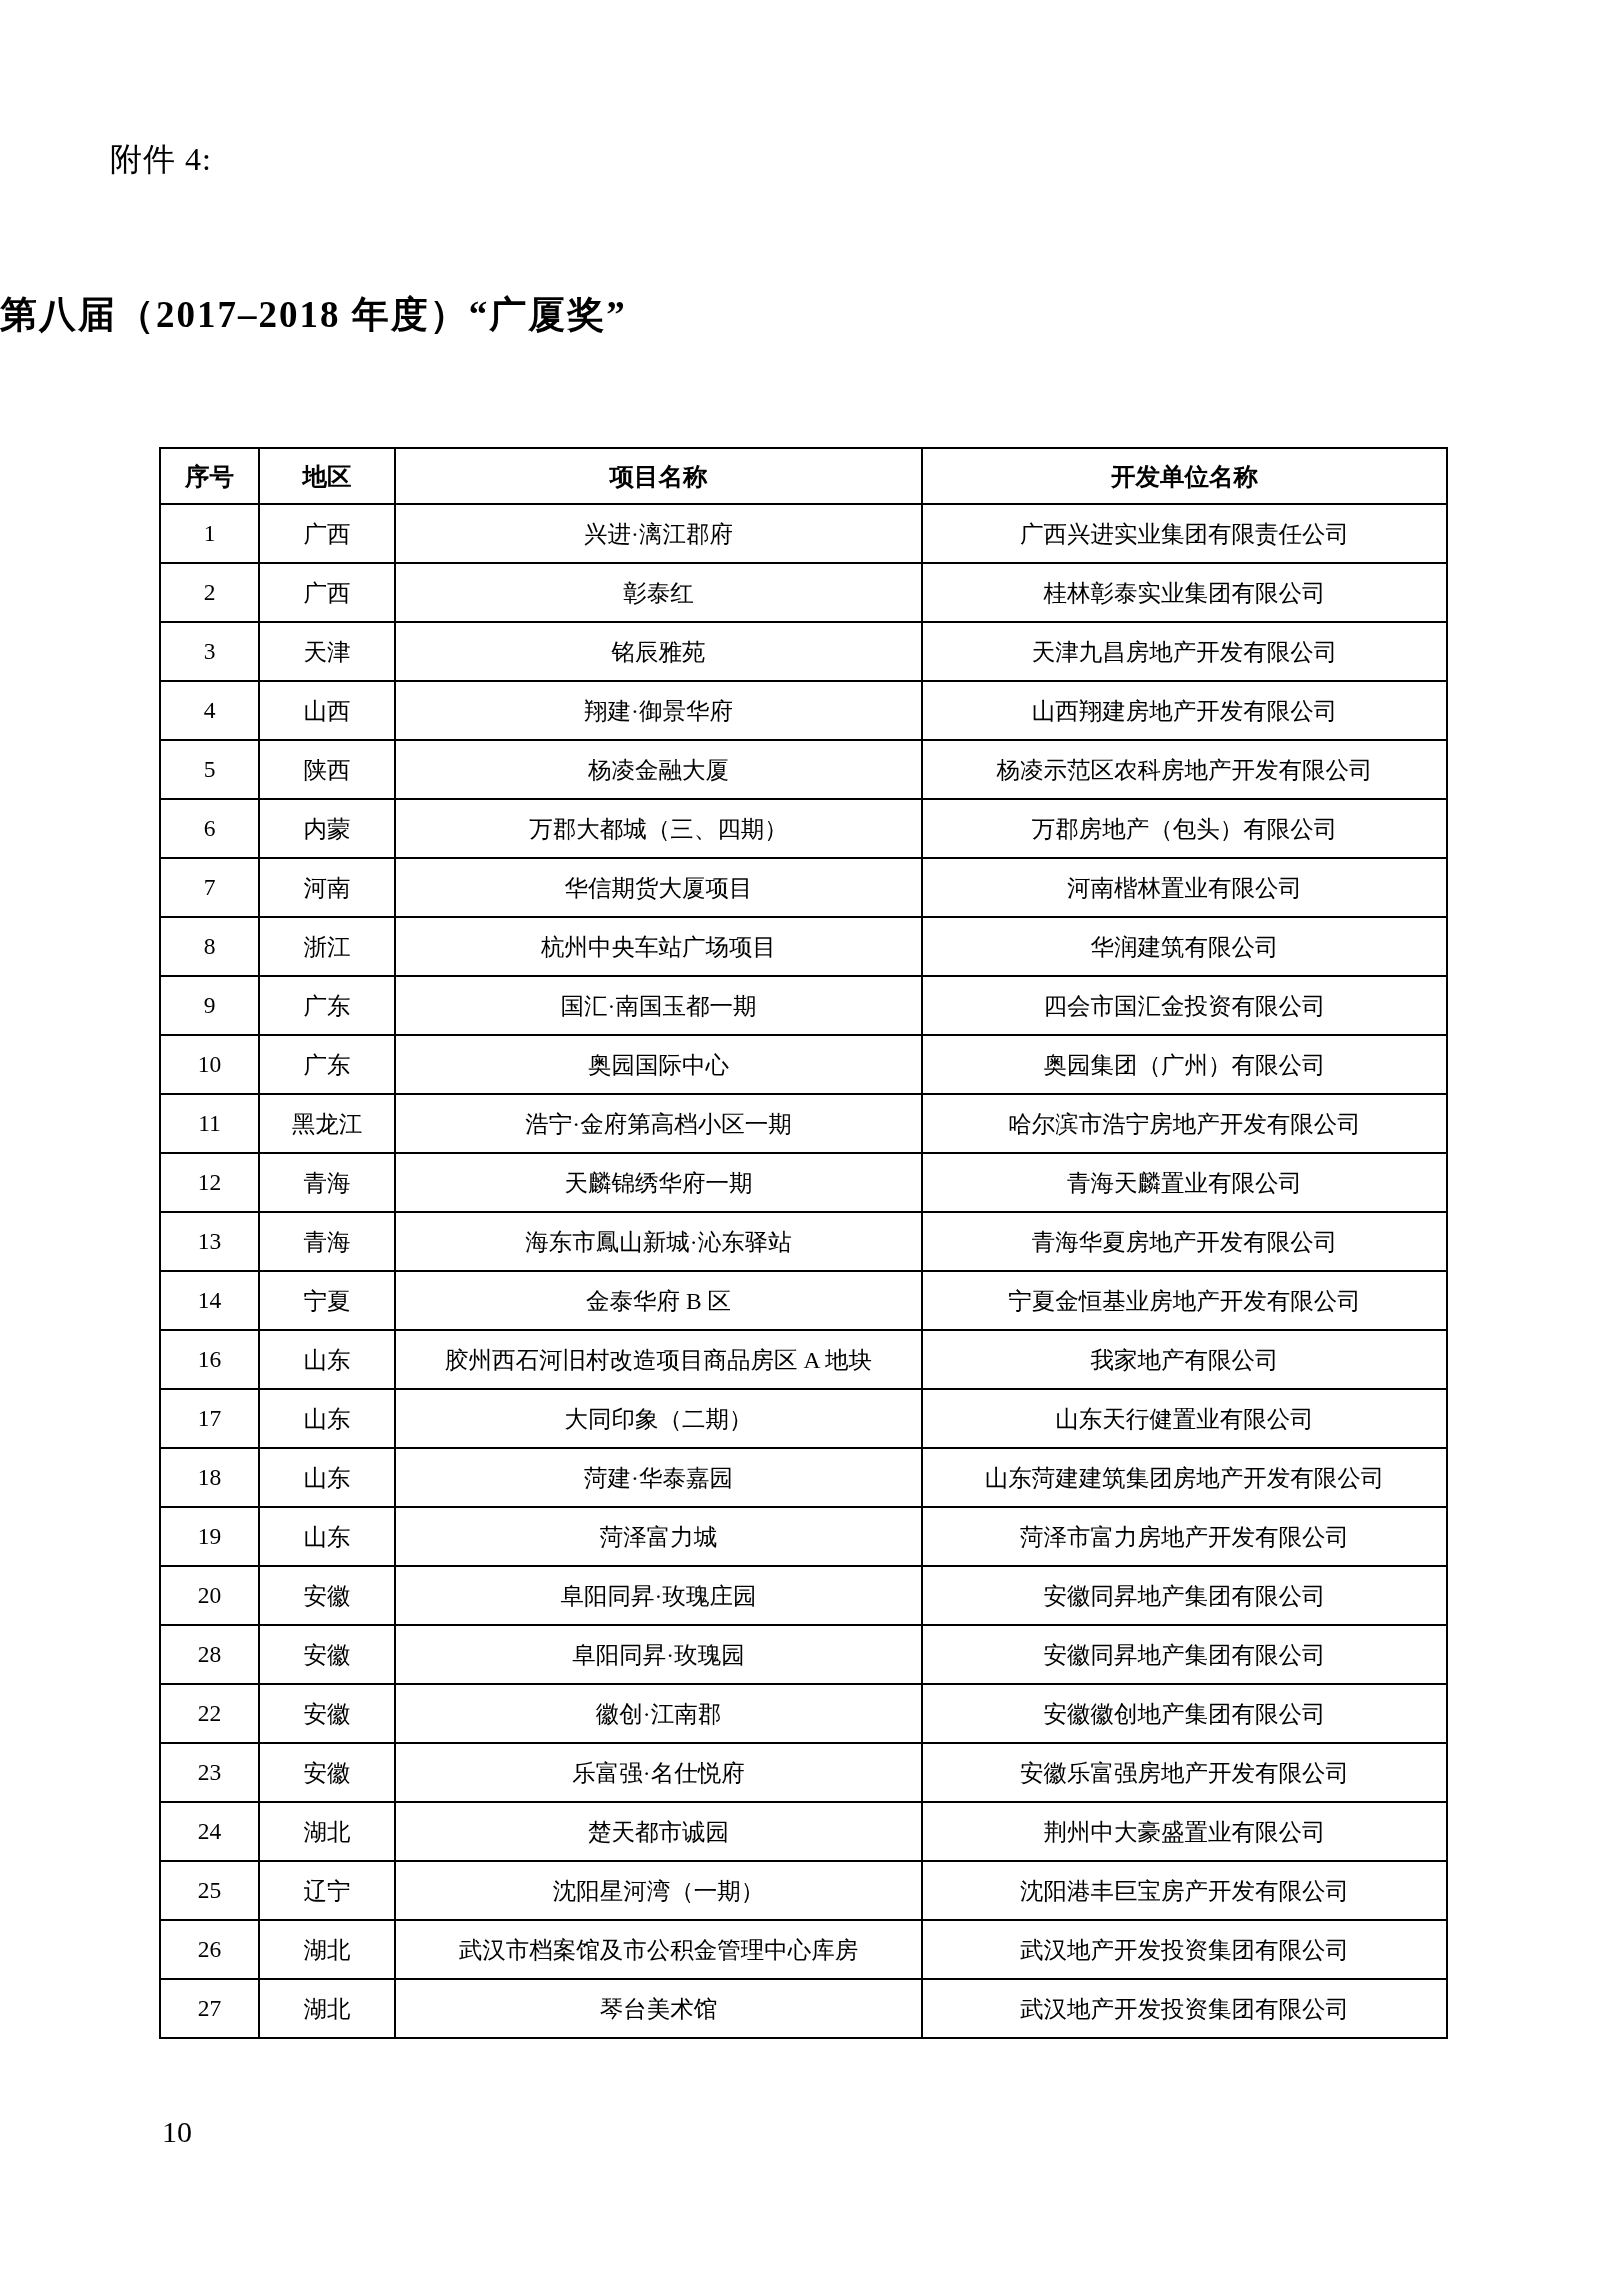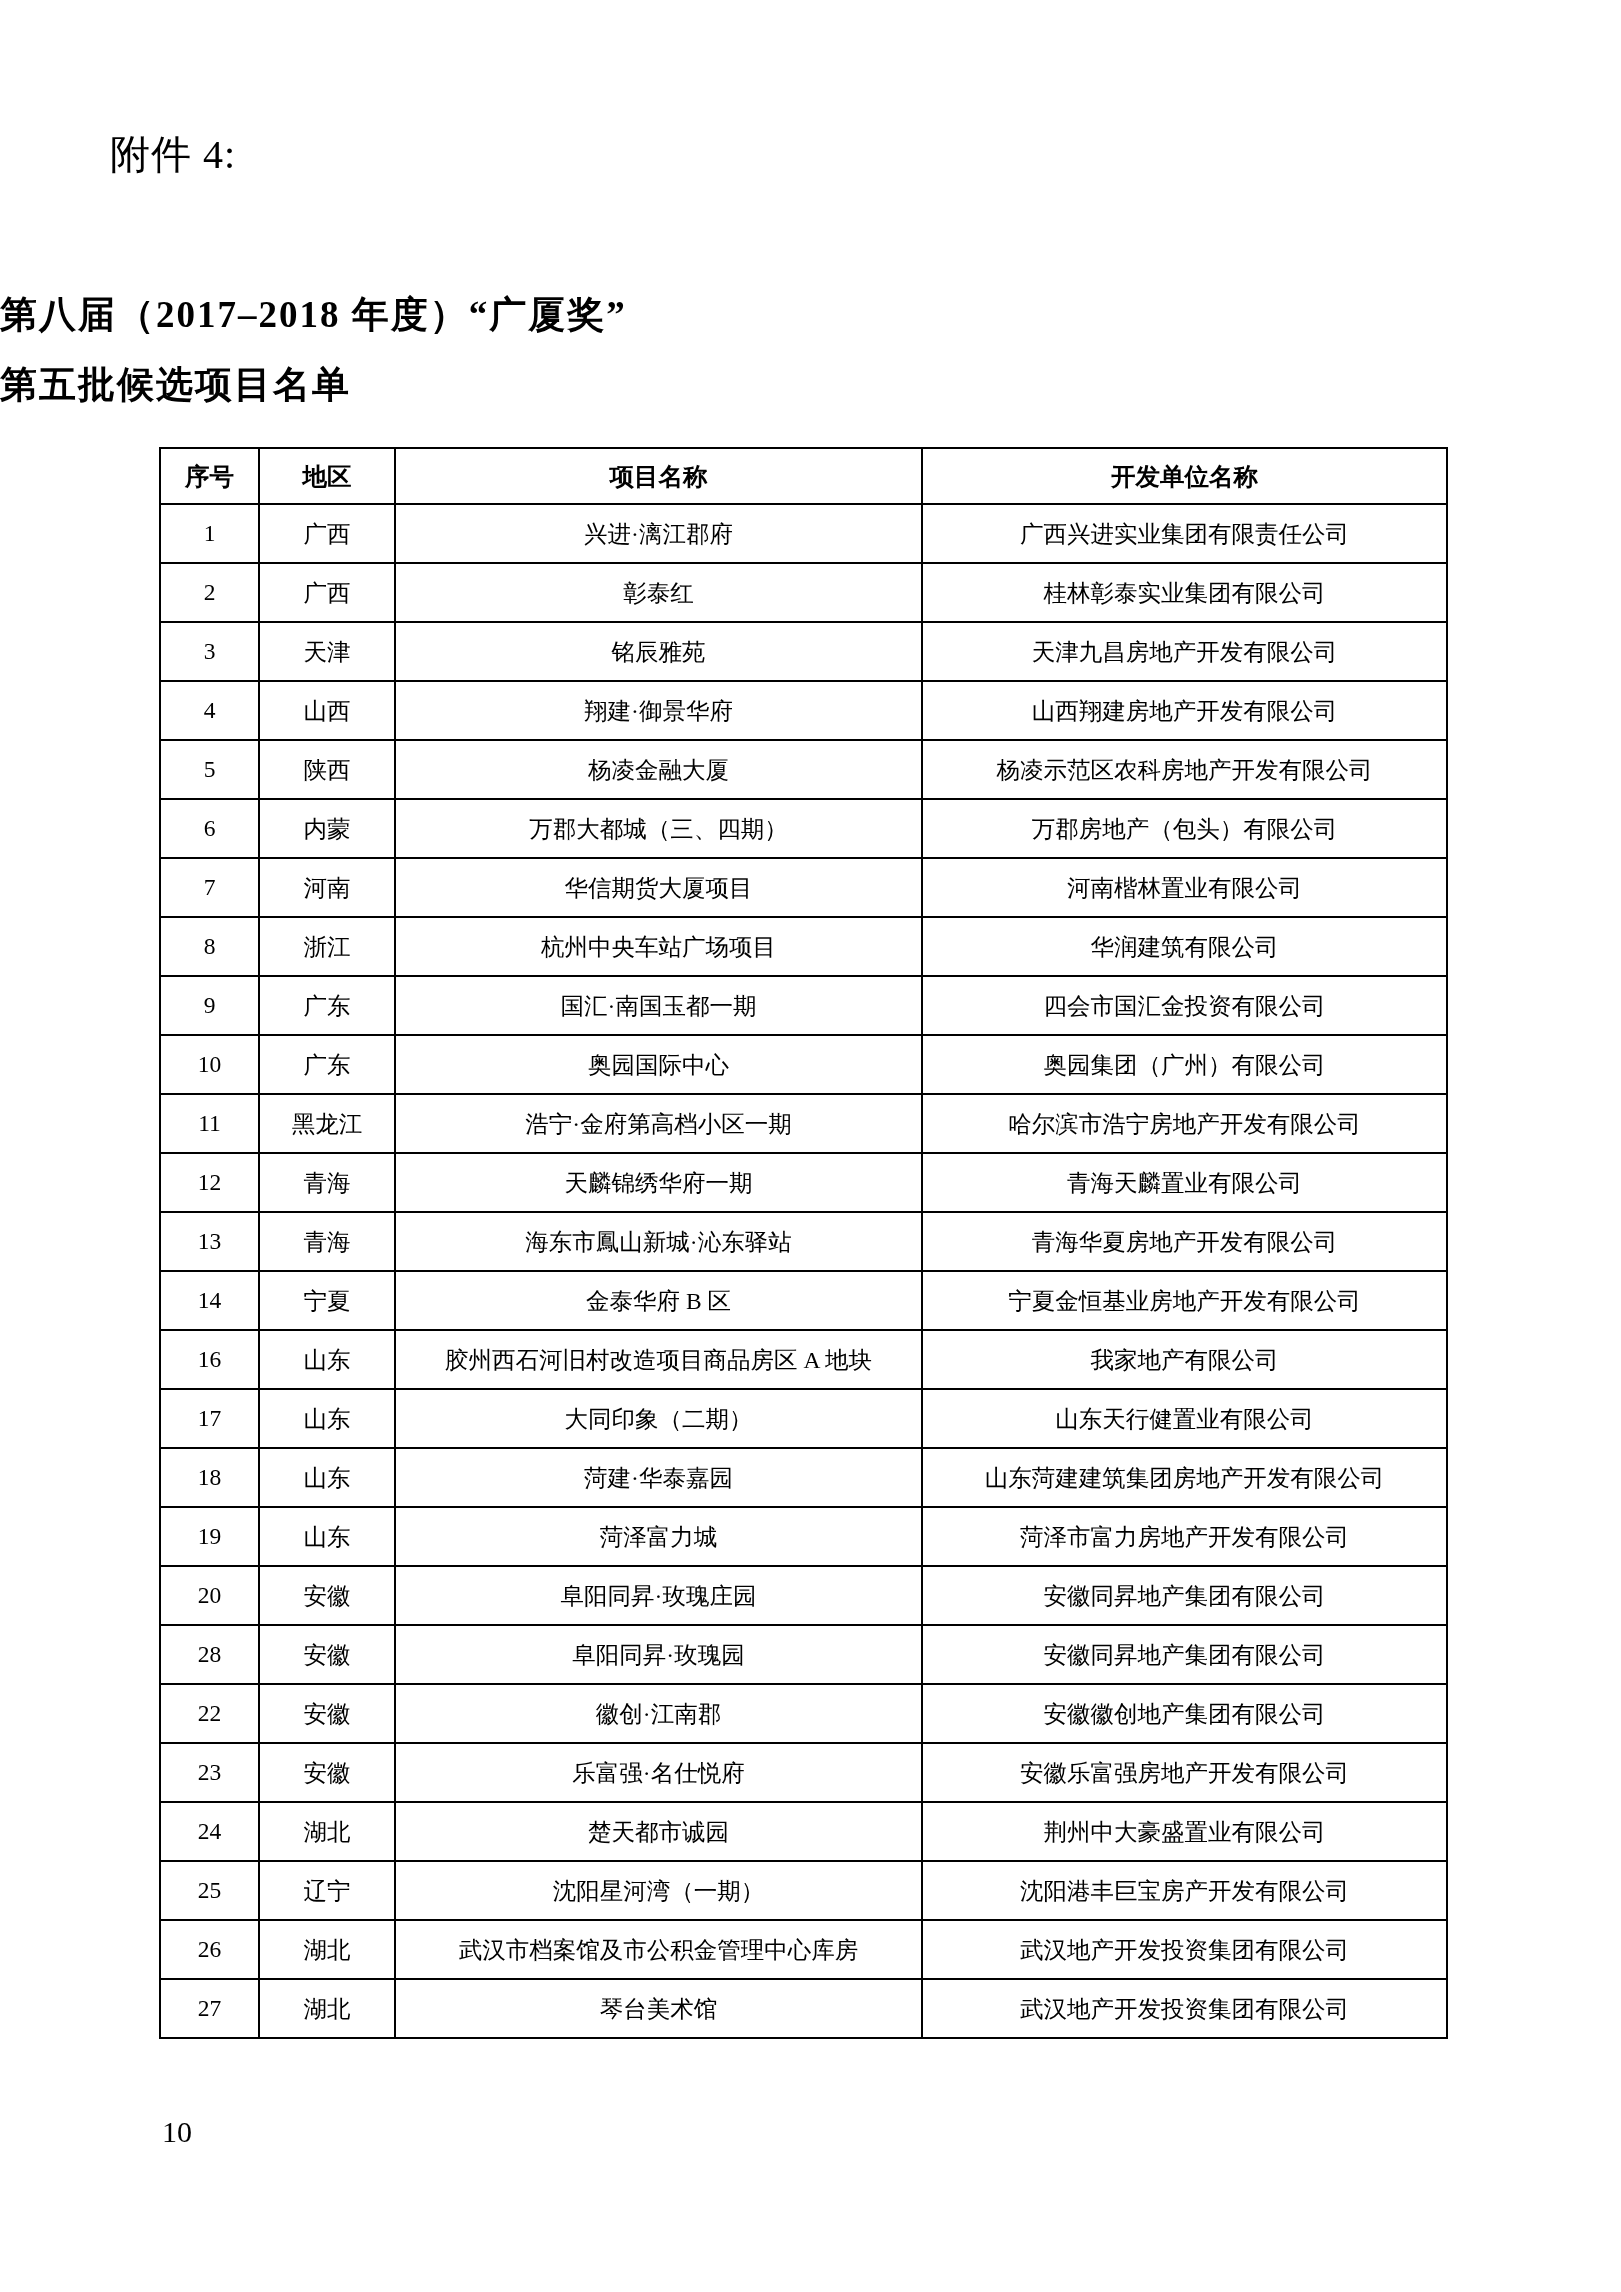--- a/index.html
+++ b/index.html
@@ -10,22 +10,22 @@
   body {
     position: relative;
     width: 1621px;
     height: 2293px;
     font-family: "Liberation Serif", "DejaVu Serif", serif;
     color: #000000;
   }
   .attachment {
     position: absolute;
     left: 110px;
-    top: 127px;
-    font-size: 40px;
+    top: 138px;
+    font-size: 32px;
     letter-spacing: 1px;
     text-align: center;
   }
   .title-block {
     position: absolute;
     top: 280px;
     left: 0;
     width: 100%;
     text-align: left;
     font-weight: bold;
@@ -73,21 +73,20 @@
     font-size: 30px;
   }
 </style>
 </head>
 <body>
 
 <div class="attachment">附件 4:</div>
 
 <div class="title-block">
   <div>第八届（2017–2018 年度）“广厦奖”</div>
-  <div>第五批候选项目名单</div>
 </div>
 
 <table class="doc-table">
   <colgroup>
     <col class="col-no">
     <col class="col-region">
     <col class="col-proj">
     <col class="col-dev">
   </colgroup>
   <thead>

